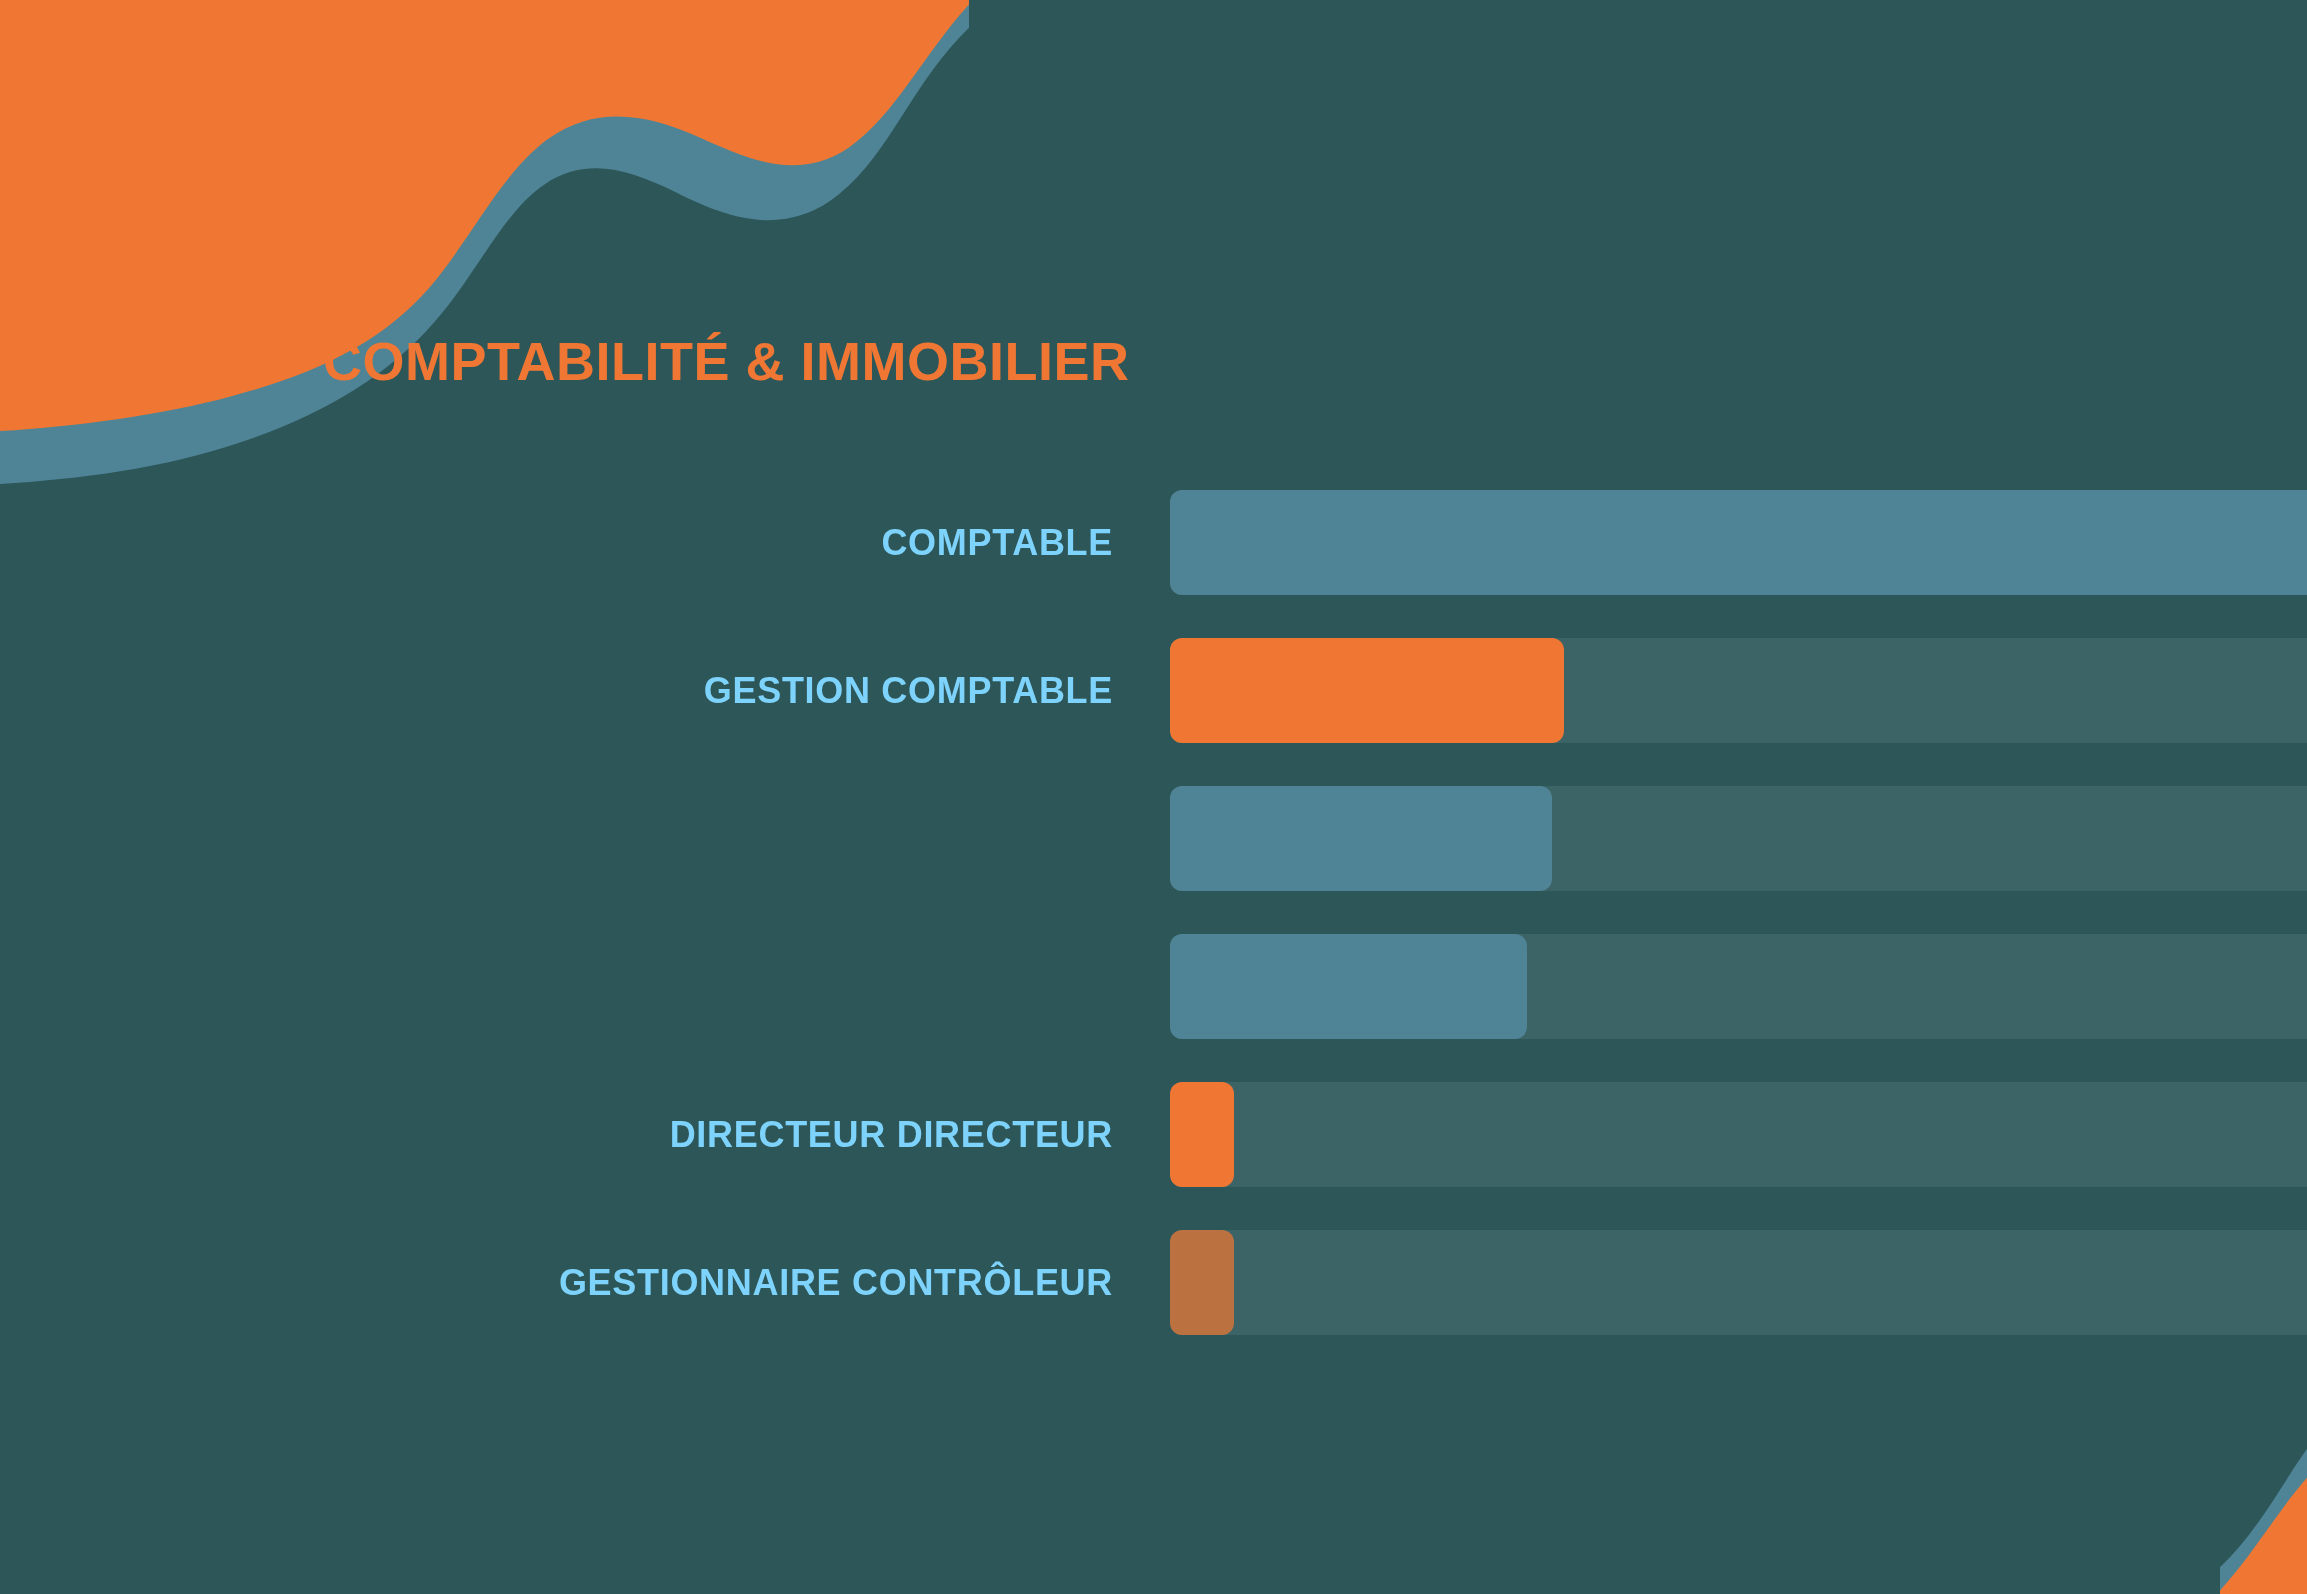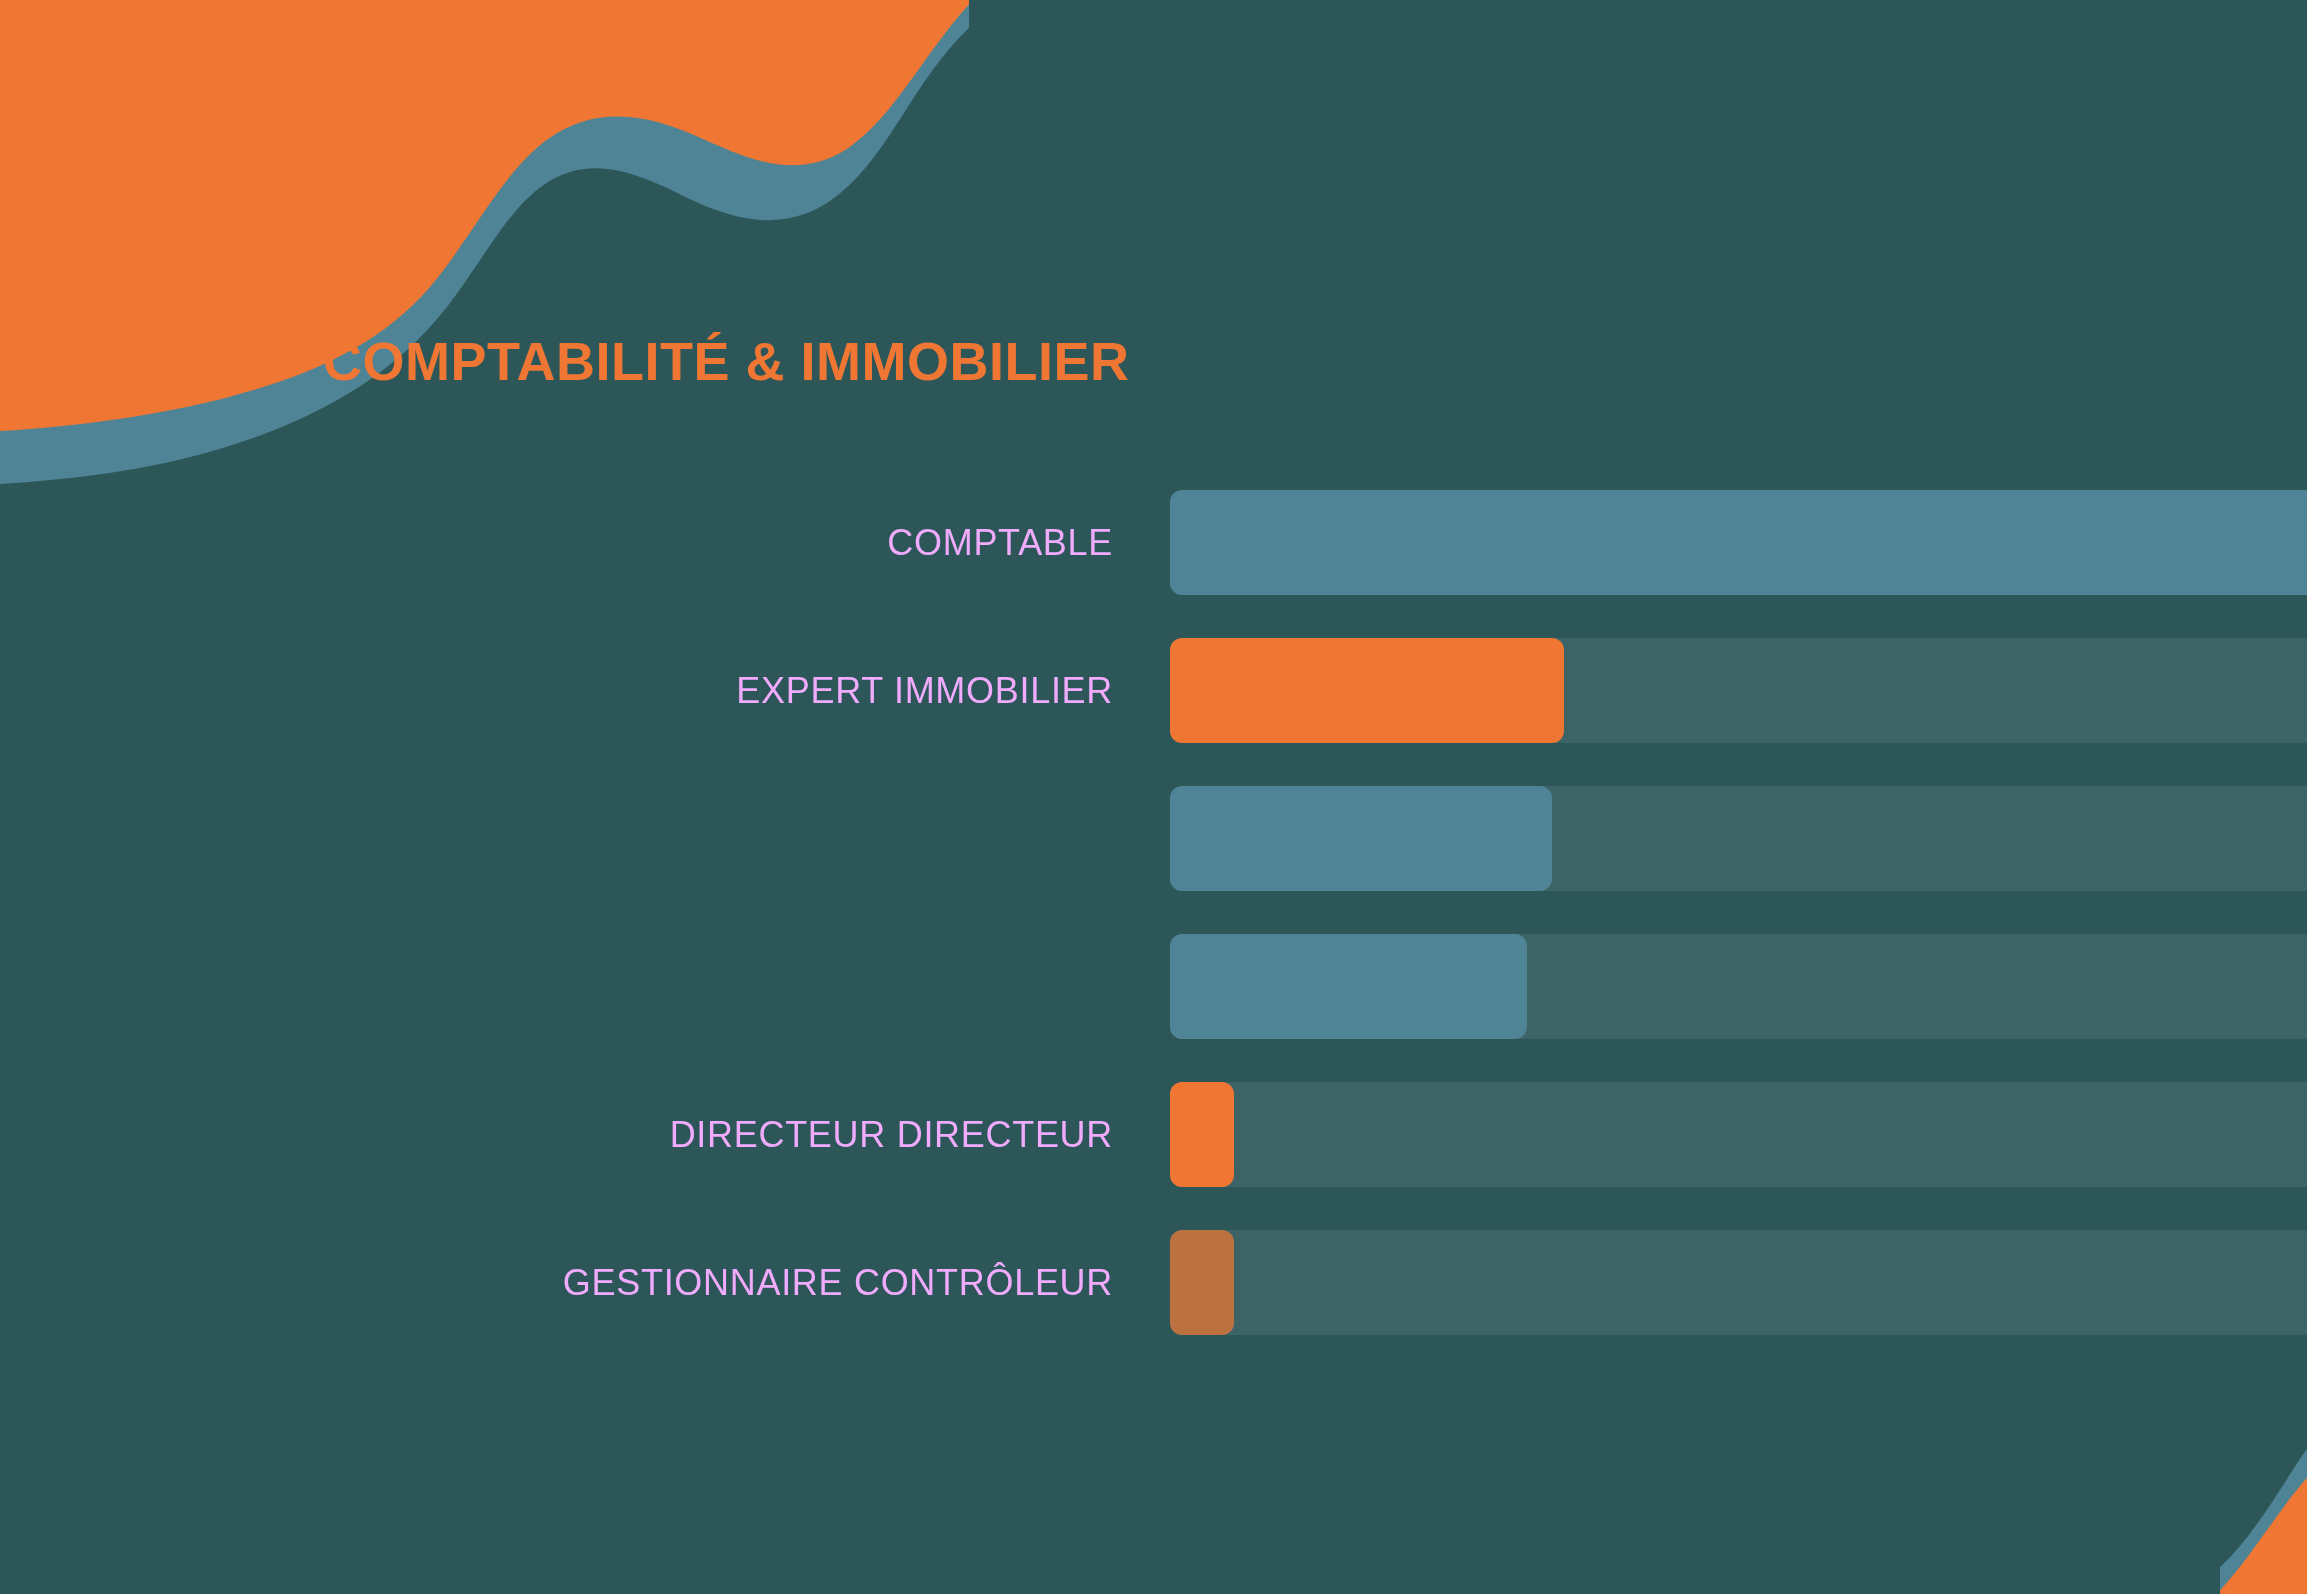--- a/index.html
+++ b/index.html
@@ -53,23 +53,23 @@
 
   .row-label {
     position: absolute;
     right: 2076px;          
     left: 138px;
     top: 0;
     height: 105px;
     line-height: 105px;
     text-align: right;
     font-size: 36px;
-    font-weight: normal;
+    font-weight: bold;
     letter-spacing: 0.7px;
-    color: #f0abfc;
+    color: #7dd3fc;
     white-space: nowrap;
   }
 
   .bar-track {
     position: absolute;
     left: 1170px;
     top: 0;
     width: 1279px;
     height: 105px;
     background: #3C6366;
@@ -131,21 +131,21 @@
 
     <div class="row">
       <div class="row-label">COMPTABLE</div>
       <div class="bar-track">
         <div class="bar-fill blue" style="width:100%"></div>
       </div>
 
     </div>
 
     <div class="row">
-      <div class="row-label">EXPERT IMMOBILIER</div>
+      <div class="row-label">GESTION COMPTABLE</div>
       <div class="bar-track">
         <div class="bar-fill orange" style="width:30.8%"></div>
       </div>
 
     </div>
 
     <div class="row">
       <div class="bar-track">
         <div class="bar-fill blue" style="width:29.9%"></div>
       </div>

